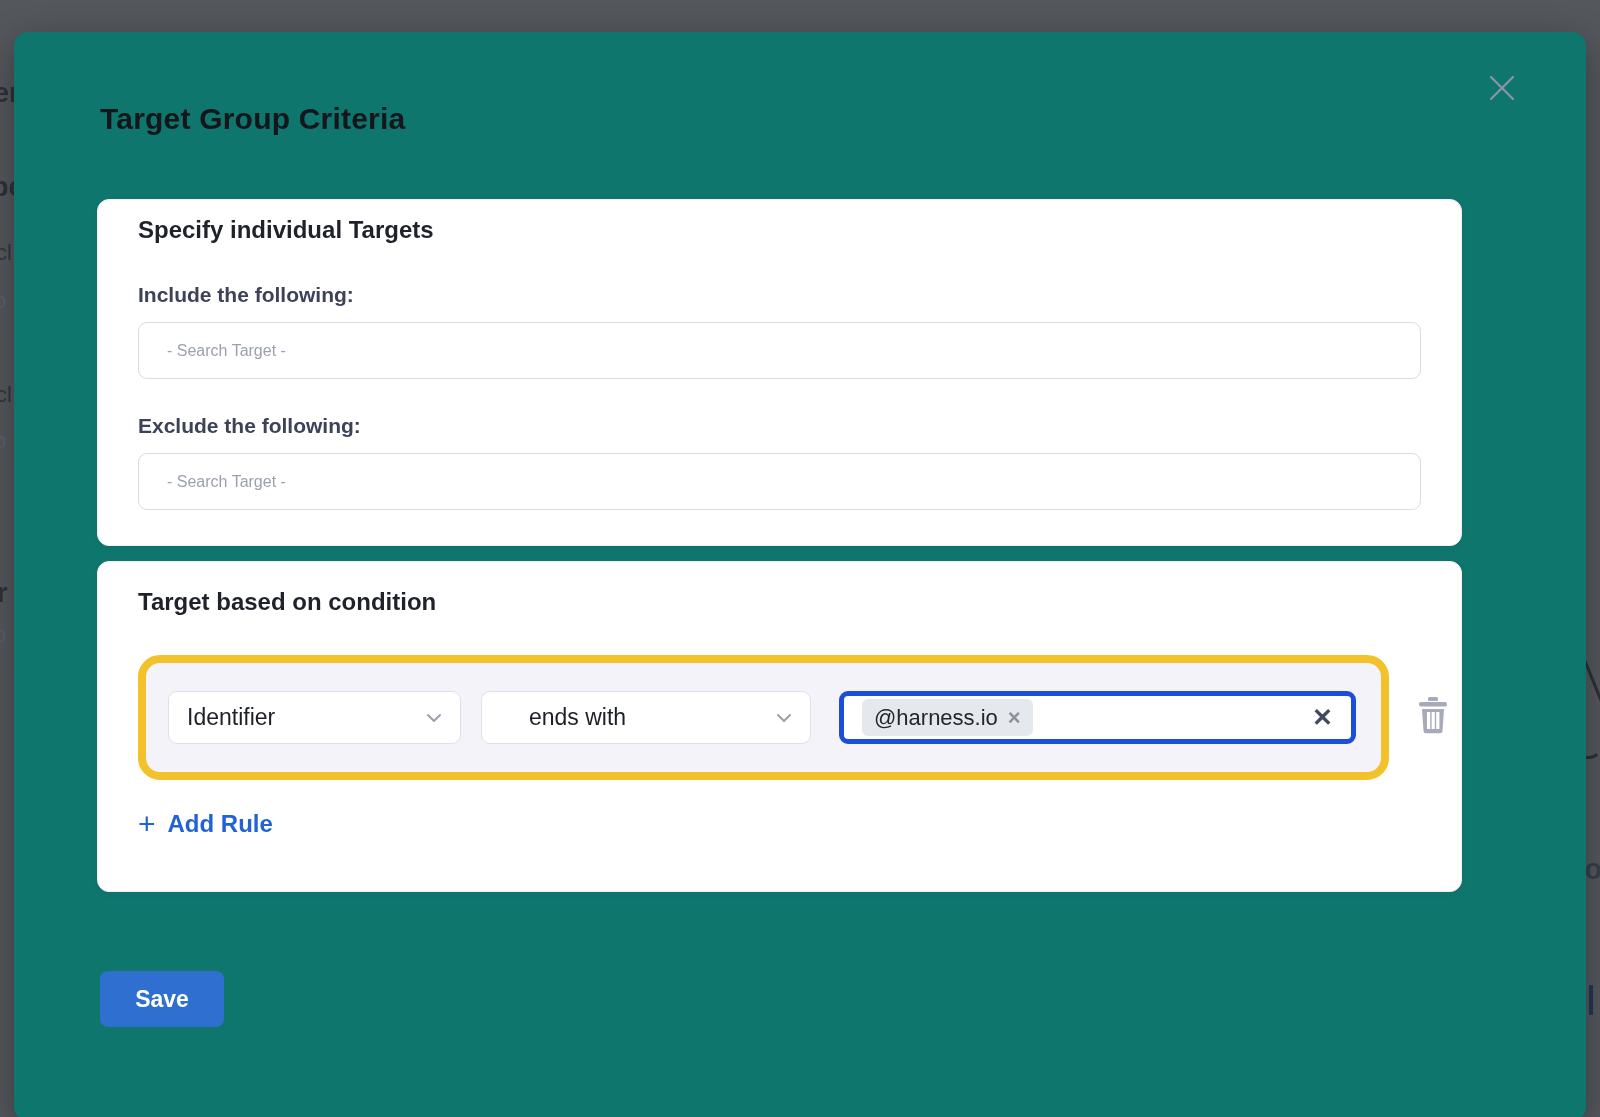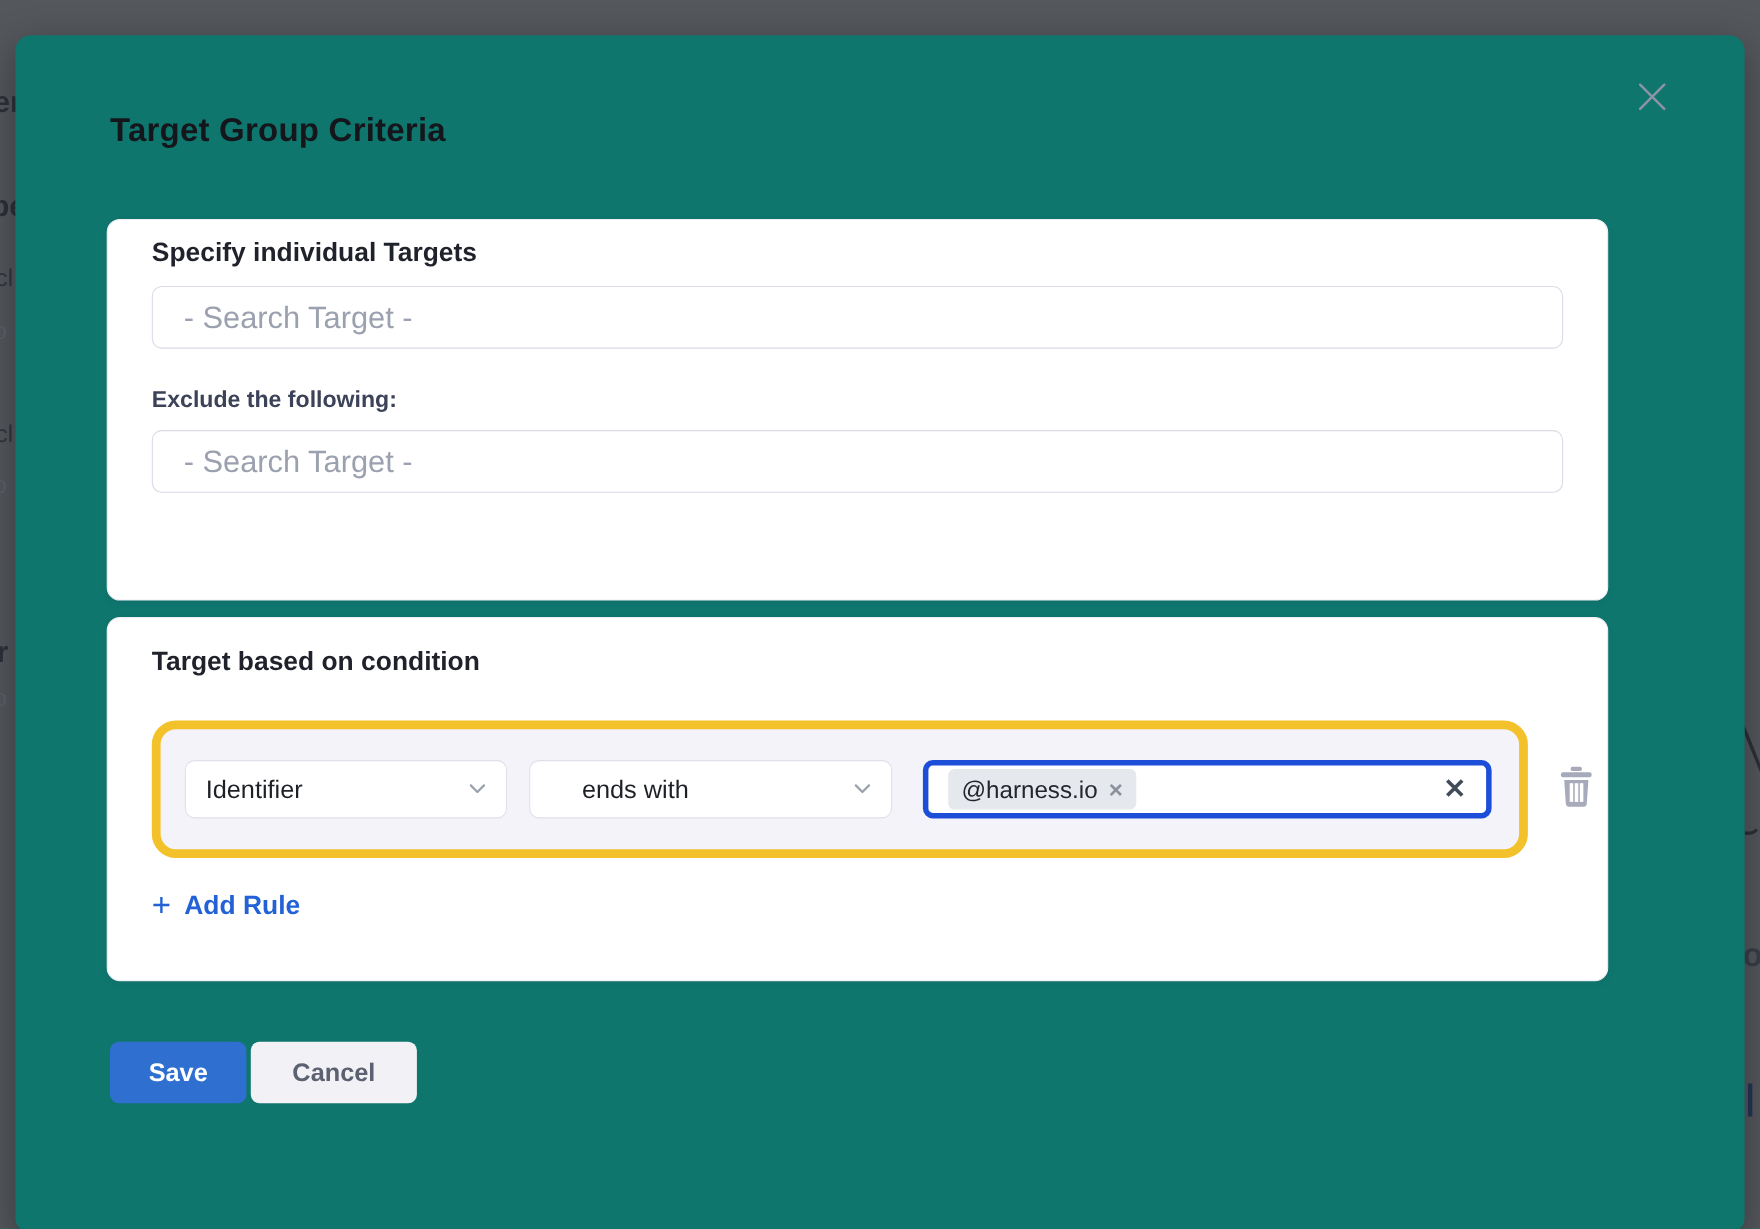--- a/index.html
+++ b/index.html
@@ -57,21 +57,21 @@
   .card-condition { top:529px; height:331px; padding:24px 40px 0 40px; }
 
   .card-heading { font-size:24px; font-weight:600; color:#1f222b; line-height:32px; }
   .field-label  { font-size:21px; font-weight:600; color:#3c4258; line-height:26px; margin-top:36px; }
   .field-label-2{ margin-top:34px; }
 
   .search-input {
     display:block; width:100%; height:57px; margin-top:14px;
     border:1px solid #d9dbe6; border-radius:9px; background:#fff;
     padding:0 28px; font-family:"Liberation Sans", sans-serif;
-    font-size:28px; color:#2a2d35; outline:none;
+    font-size:16px; color:#2a2d35; outline:none;
   }
   .search-input::placeholder { color:#9ba1ae; opacity:1; }
 
   
   .rule-box {
     margin-top:37px; width:1251px; height:125px;
     border:8px solid #f3c22b; border-radius:22px;
     background:#f3f3f9; padding:28px 22px;
     display:flex; align-items:center;
   }
@@ -97,21 +97,21 @@
 
   .trash-btn { position:absolute; left:1318px; top:134px; width:36px; height:40px; cursor:pointer; }
 
   .add-rule {
     margin-top:30px; display:inline-flex; align-items:center; gap:12px;
     color:#2262d6; font-size:24px; font-weight:700; cursor:pointer;
   }
   .add-rule .plus { font-size:30px; font-weight:500; line-height:24px; }
 
   
-  .footer { position:absolute; left:86px; top:915px; display:flex; gap:4px; }
+  .footer { position:absolute; left:86px; top:939px; display:flex; gap:16px; }
   .btn {
     height:56px; border:none; border-radius:8px; font-family:"Liberation Sans", sans-serif;
     font-size:23px; font-weight:700; cursor:pointer; display:flex; align-items:center; justify-content:center;
   }
   .btn-save   { width:124px; background:#2e6fd0; color:#ffffff; }
   .btn-cancel { width:151px; background:#f2f2f6; color:#5b6170; }
 </style>
 </head>
 <body>
 
@@ -141,20 +141,21 @@
       <line x1="4" y1="4" x2="26" y2="26" stroke="#8f93a8" stroke-width="2.2" stroke-linecap="round"></line>
       <line x1="26" y1="4" x2="4" y2="26" stroke="#8f93a8" stroke-width="2.2" stroke-linecap="round"></line>
     </svg>
   </div>
 
   <h1 class="modal-title">Target Group Criteria</h1>
 
   <section class="card card-targets">
     <h2 class="card-heading">Specify individual Targets</h2>
 
+    <div class="field-label">Include the following:</div>
     <input class="search-input" type="text" placeholder="- Search Target -" style="">
 
     <div class="field-label field-label-2">Exclude the following:</div>
     <input class="search-input" type="text" placeholder="- Search Target -" style="">
   </section>
 
   <section class="card card-condition">
     <h2 class="card-heading">Target based on condition</h2>
 
     <div class="rule-box">
@@ -197,16 +198,15 @@
     </div>
 
     <div class="add-rule">
       <span class="plus">+</span>
       <span>Add Rule</span>
     </div>
   </section>
 
   <div class="footer">
     <button class="btn btn-save">Save</button>
-    <button class="btn btn-cancel">Cancel</button>
   </div>
 
 </div>
 
 </body></html>

